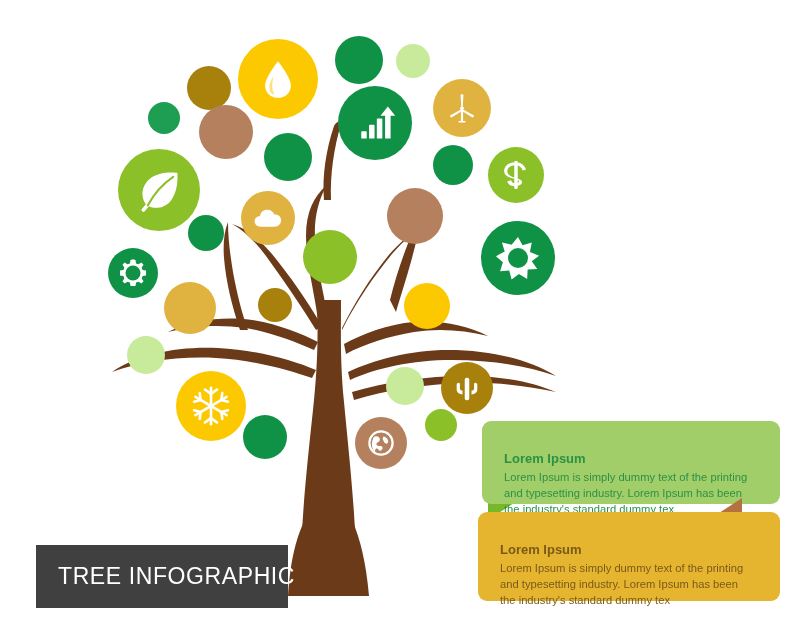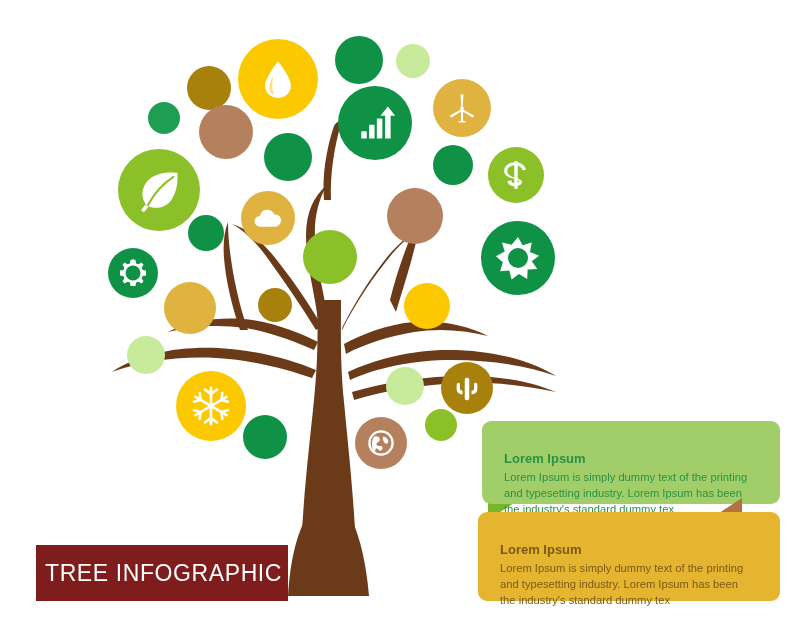--- a/index.html
+++ b/index.html
@@ -24,25 +24,25 @@
     width: 800px;
     height: 623px;
   }
 
   
   .title-banner {
     position: absolute;
     left: 36px;
     top: 545px;
     width: 252px;
-    height: 56px;
-    background: #7f1d1d;
+    height: 63px;
+    background: #404040;
     display: flex;
     align-items: center;
-    padding-left: 9px;
+    padding-left: 22px;
     box-sizing: border-box;
   }
   .title-banner .title-text {
     color: #ffffff;
     font-size: 23px;
     letter-spacing: 0.6px;
     font-weight: 400;
     white-space: nowrap;
   }
 

